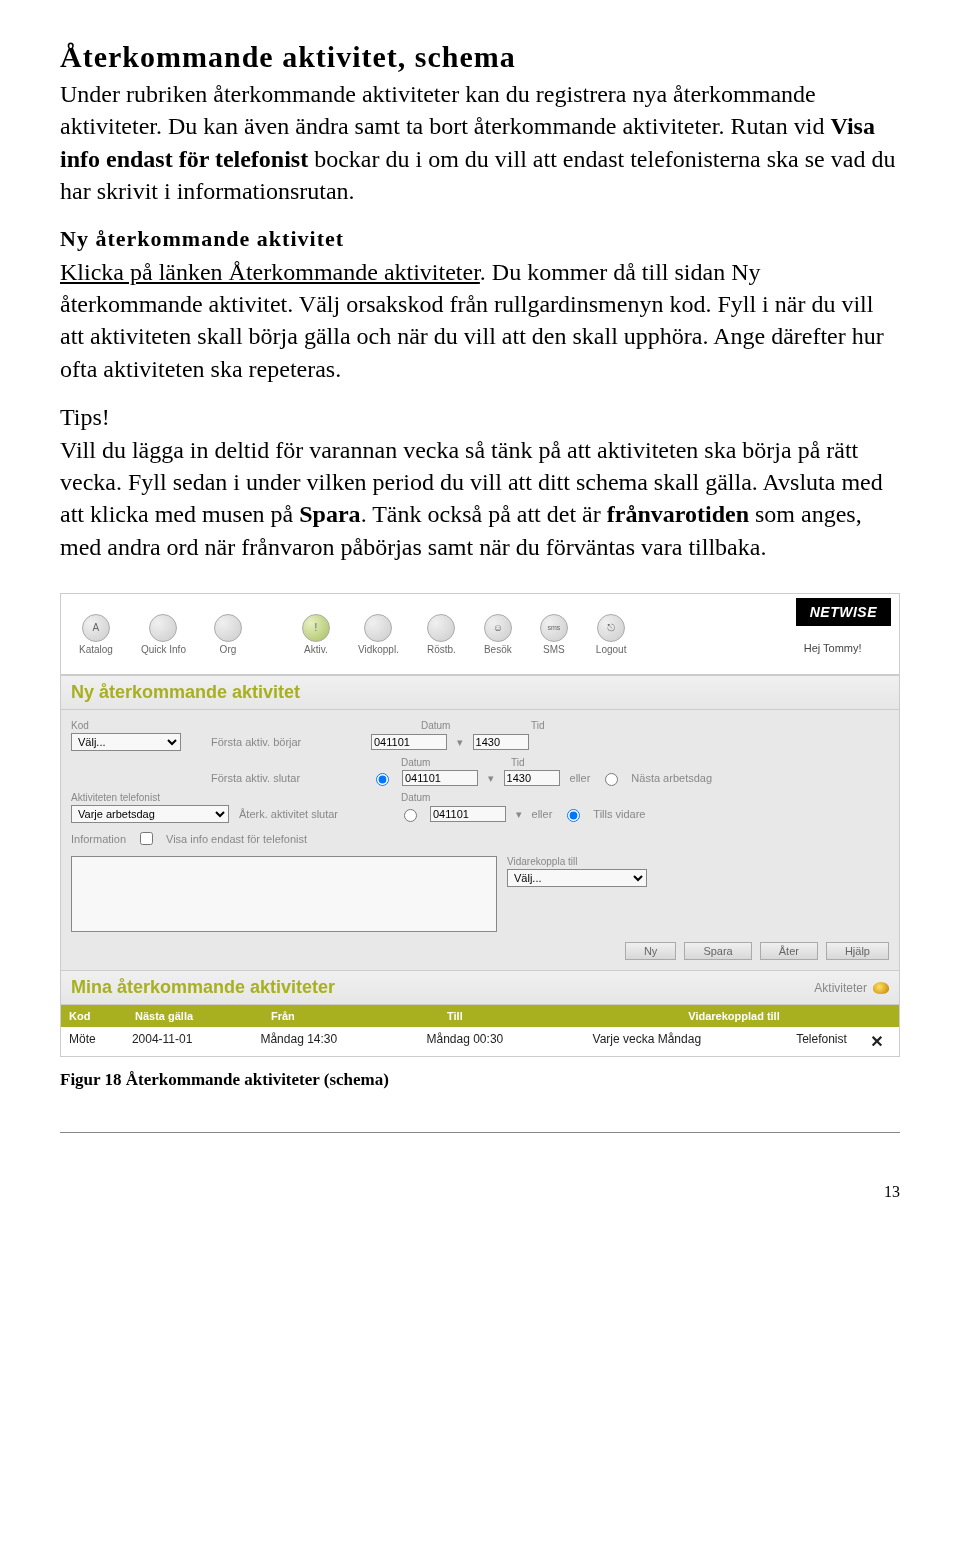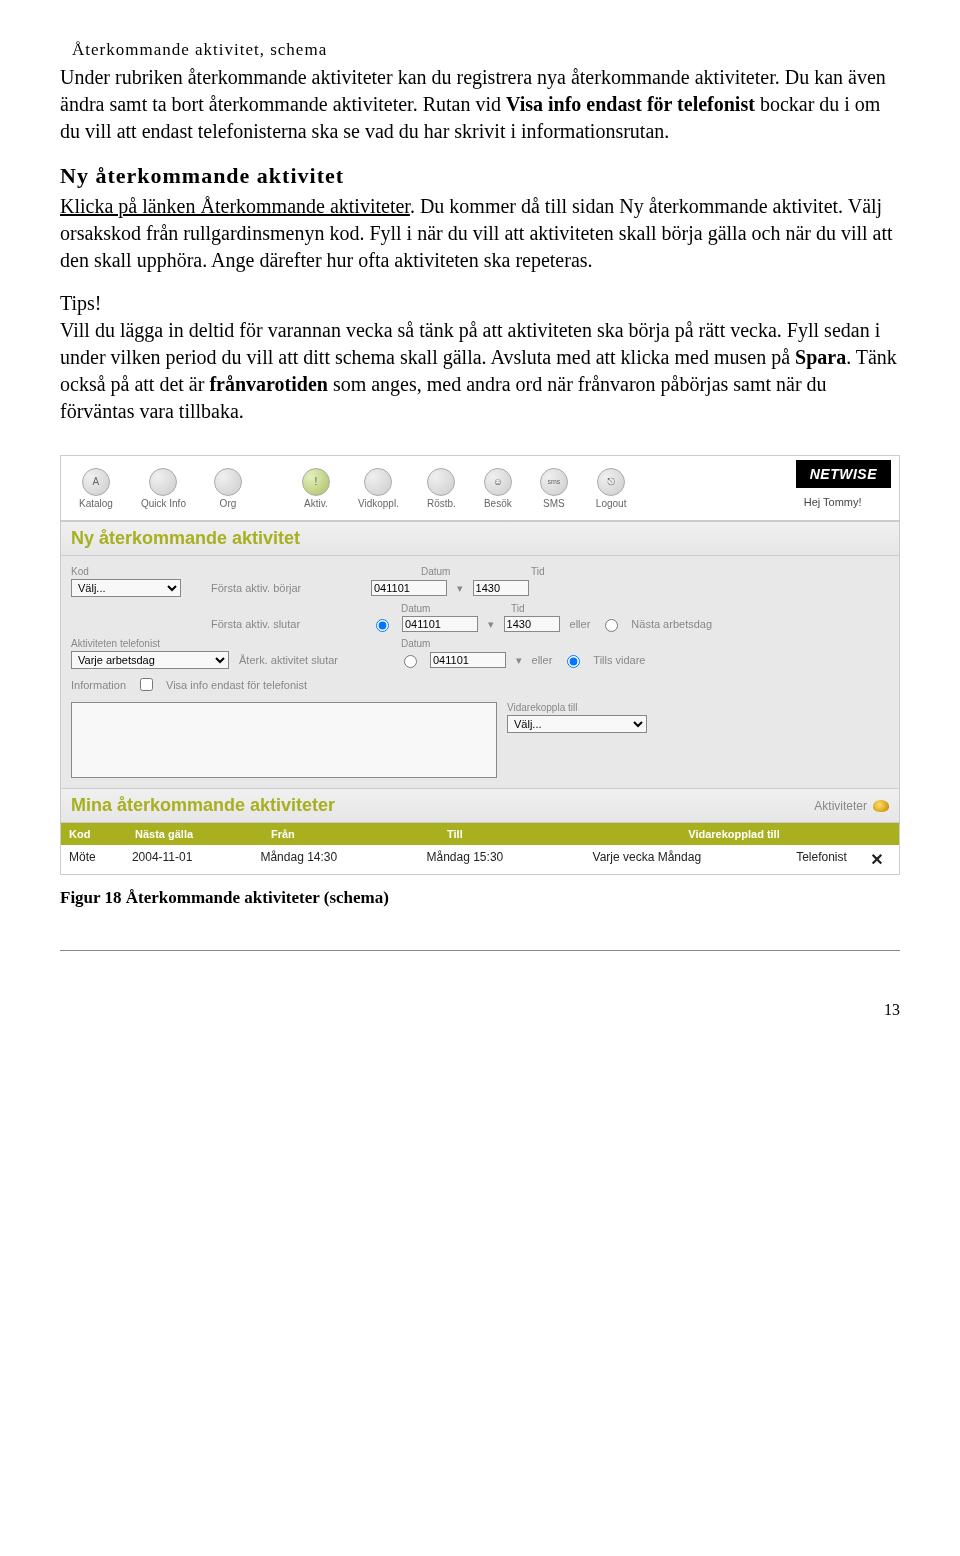--- a/index.html
+++ b/index.html
@@ -5,33 +5,33 @@
     body {
       font-family: "Times New Roman", serif;
       width: 960px;
       margin: 0;
       padding: 40px 60px;
       background: #fff;
       color: #000;
       box-sizing: border-box;
     }
     h1 {
-      font-size: 17px;
-      font-weight: normal;
+      font-size: 30px;
+      font-weight: bold;
       letter-spacing: 1px;
-      margin: 0 0 4px 12px;
+      margin: 0 0 4px 0;
     }
     h2 {
       font-size: 22px;
       font-weight: bold;
       letter-spacing: 1px;
       margin: 18px 0 4px 0;
     }
     p {
-      font-size: 20px;
+      font-size: 24px;
       line-height: 1.35;
       margin: 0 0 14px 0;
     }
     .tips {
       margin-top: 16px;
     }
     .screenshot {
       border: 1px solid #ccc;
       margin-top: 30px;
       font-family: Tahoma, Verdana, Arial, sans-serif;
@@ -78,21 +78,21 @@
       color: #fff;
       font-weight: bold;
       font-style: italic;
       padding: 6px 14px;
       font-size: 14px;
       letter-spacing: 0.5px;
     }
     .hej {
       font-size: 11px;
       color: #444;
-      padding: 8px 8px;
+      padding: 16px 8px;
     }
     .section-header {
       background: linear-gradient(#f0f0f0,#e6e6e6);
       color: #a8b020;
       font-size: 18px;
       font-weight: bold;
       padding: 6px 10px;
       display: flex;
       align-items: center;
       border-bottom: 1px solid #ccc;
@@ -394,20 +394,26 @@
       <textarea style=""></textarea>
       <div class="vk-col">
         <span class="col-label">Vidarekoppla till</span>
         <select class="wide">
           <option>Välj...</option>
         </select>
       </div>
     </div>
 
 
+    <div class="btn-row">
+      <button class="btn">Ny</button>
+      <button class="btn">Spara</button>
+      <button class="btn">Åter</button>
+      <button class="btn">Hjälp</button>
+    </div>
   </div>
 
   <div class="section-header">
     <span>Mina återkommande aktiviteter</span>
     <div class="right">
       <span>Aktiviteter</span>
       <span class="gold-dot"></span>
     </div>
   </div>
 
@@ -417,21 +423,21 @@
     <div class="c-fran">Från</div>
     <div class="c-till">Till</div>
     <div class="c-vk">Vidarekopplad till</div>
     <div class="c-x"></div>
   </div>
 
   <div class="active-row">
     <div class="c-kod">Möte</div>
     <div class="c-nasta">2004-11-01</div>
     <div class="c-fran">Måndag 14:30</div>
-    <div class="c-till">Måndag 15:30</div>
+    <div class="c-till">Måndag 00:30</div>
     <div class="c-rep">Varje vecka Måndag</div>
     <div class="c-vk">Telefonist</div>
     <div class="c-x x-icon">✕</div>
   </div>
 
 </div>
 
 <p class="caption">Figur 18  Återkommande aktiviteter (schema)</p>
 
 <hr class="thin">

